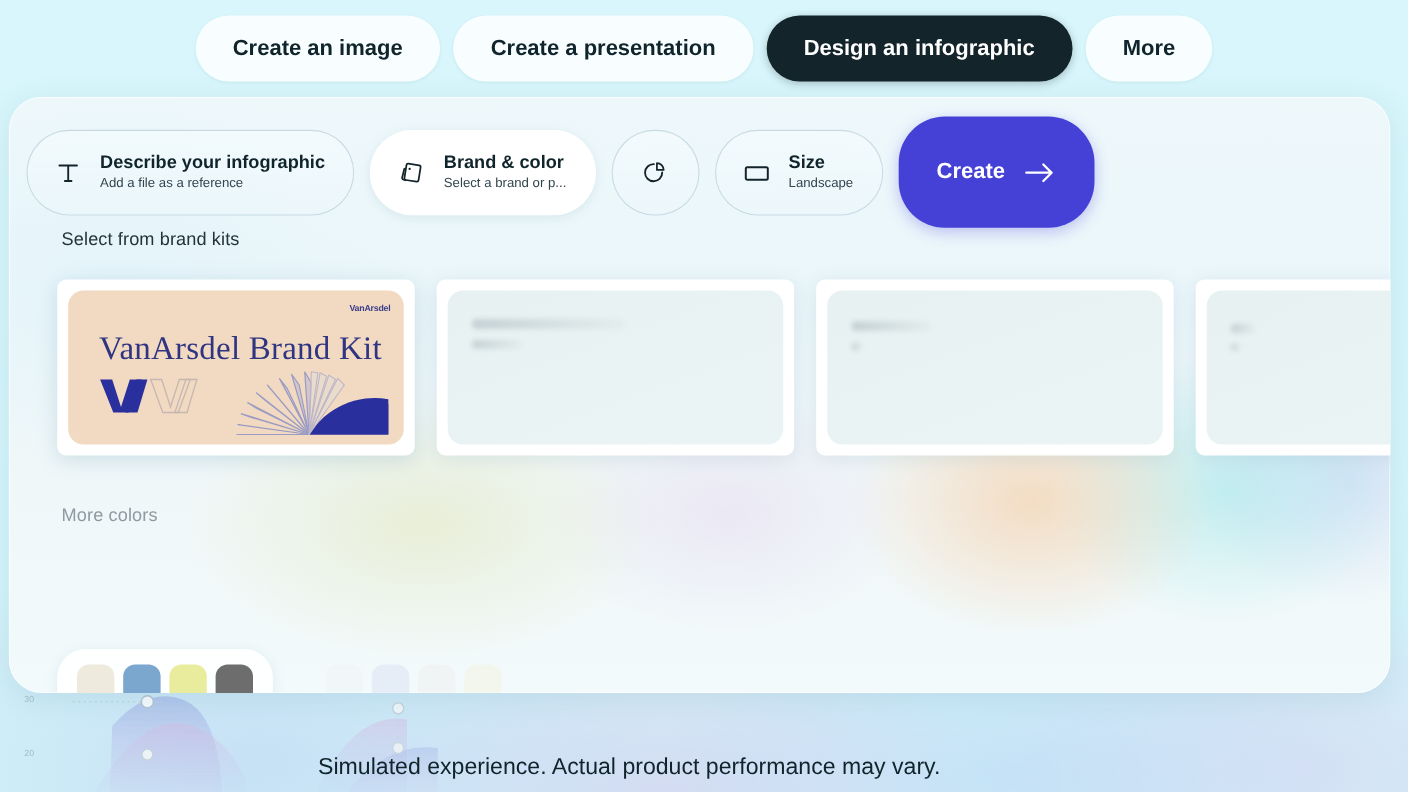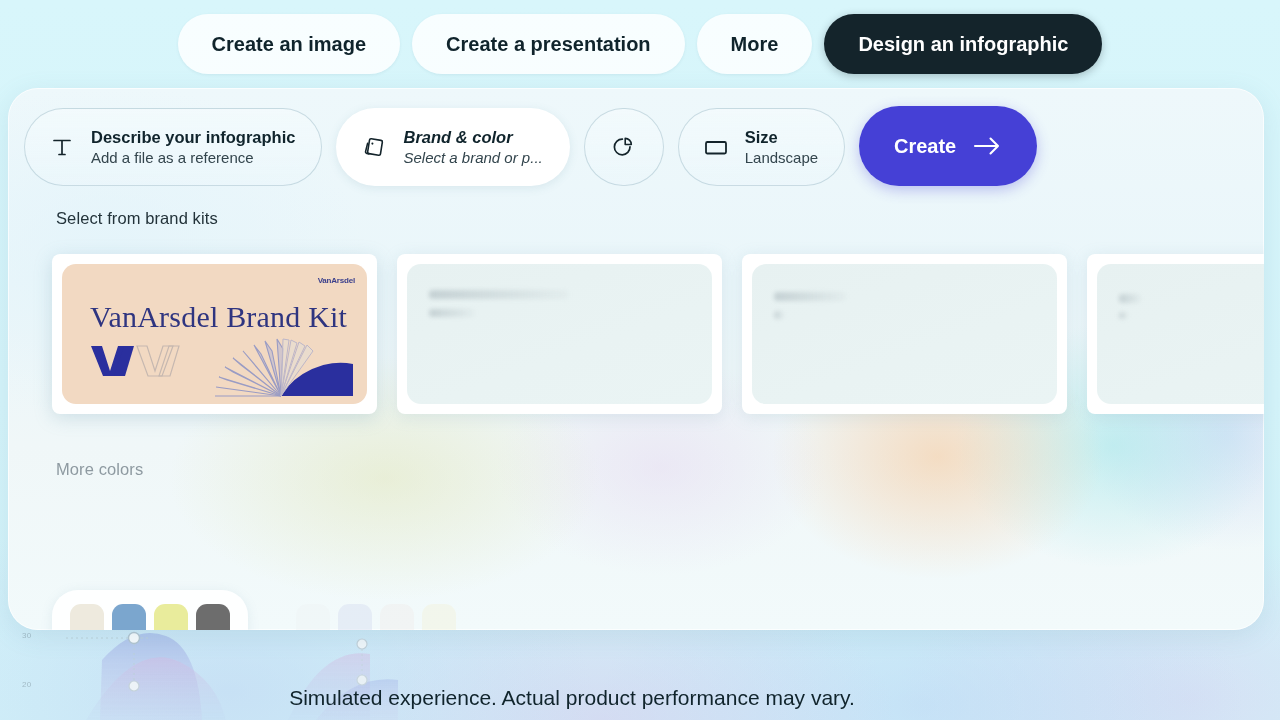--- a/index.html
+++ b/index.html
@@ -100,66 +100,65 @@
     border-radius: 30px;
     border: 1px solid rgba(255,255,255,.7);
     pointer-events: none;
   }
 
   
   .chiprow {
     position: absolute;
     left: 16px; top: 18px;
     display: flex;
-    align-items: flex-end;
+    align-items: center;
     gap: 14px;
     z-index: 3;
   }
   .chip {
     height: 78px;
     display: flex;
     align-items: center;
     gap: 14px;
     padding: 0 26px 0 22px;
     border-radius: 40px;
     border: 1px solid rgba(150,182,196,.45);
     background: linear-gradient(180deg, rgba(244,251,253,.75), rgba(236,247,251,.62));
     cursor: pointer;
     white-space: nowrap;
   }
   .chip.is-filled {
     background: #ffffff;
     border-color: rgba(255,255,255,0);
     box-shadow: 0 2px 10px rgba(80,130,150,.13);
-    font-style: italic;
   }
   .chip-icon {
     width: 30px; height: 30px;
     flex: 0 0 30px;
     display: flex;
     align-items: center;
     justify-content: center;
     color: #14242b;
   }
   .chip-text { display: flex; flex-direction: column; gap: 2px; }
   .chip-title {
     font-size: 16.5px;
     font-weight: 700;
     color: #10242c;
     line-height: 1.15;
   }
   .chip-sub {
-    font-size: 15px;
+    font-size: 12px;
     font-weight: 400;
     color: #33454d;
     line-height: 1.15;
   }
 
   .create-btn {
-    height: 80px;
+    height: 101px;
     min-width: 178px;
     display: flex;
     align-items: center;
     justify-content: center;
     gap: 16px;
     padding: 0 30px;
     border: none;
     border-radius: 42px;
     background: #4540d6;
     color: #ffffff;
@@ -306,22 +305,22 @@
     <circle cx="332" cy="26" r="5" fill="#f5f8fa" stroke="#c0cdd5" stroke-width="1.2"></circle>
     <circle cx="332" cy="62" r="5" fill="#eef3f5" stroke="#c7d3da" stroke-width="1.2"></circle>
   </svg>
   <span class="bg-axis-label" style="left:-8px; top:13px;">30</span>
   <span class="bg-axis-label" style="left:-8px; top:62px;">20</span>
 </div>
 
 <div class="tabstrip">
   <div class="tab">Create an image</div>
   <div class="tab">Create a presentation</div>
+  <div class="tab is-active">Design an infographic</div>
   <div class="tab">More</div>
-  <div class="tab is-active">Design an infographic</div>
 </div>
 
 <div class="panel">
 
   <div class="chiprow">
 
     <div class="chip">
       <span class="chip-icon">
         <svg width="26" height="26" viewBox="0 0 26 26" fill="none">
           <path d="M5 6.5h16M13 6.5v14M10 20.5h6" stroke="currentColor" stroke-width="1.7" stroke-linecap="round"></path>

